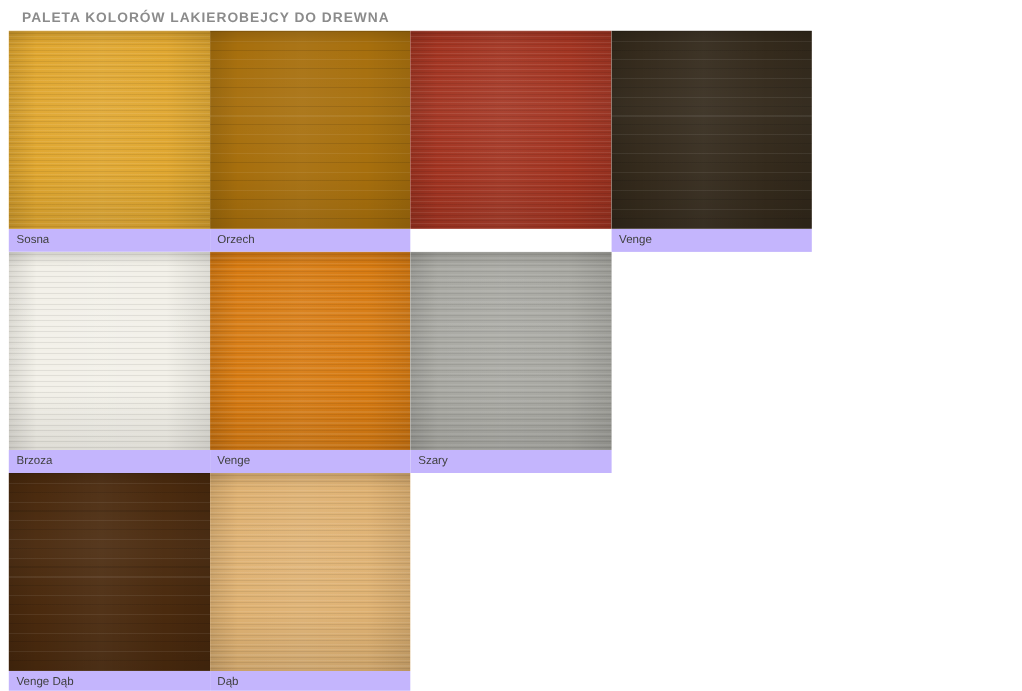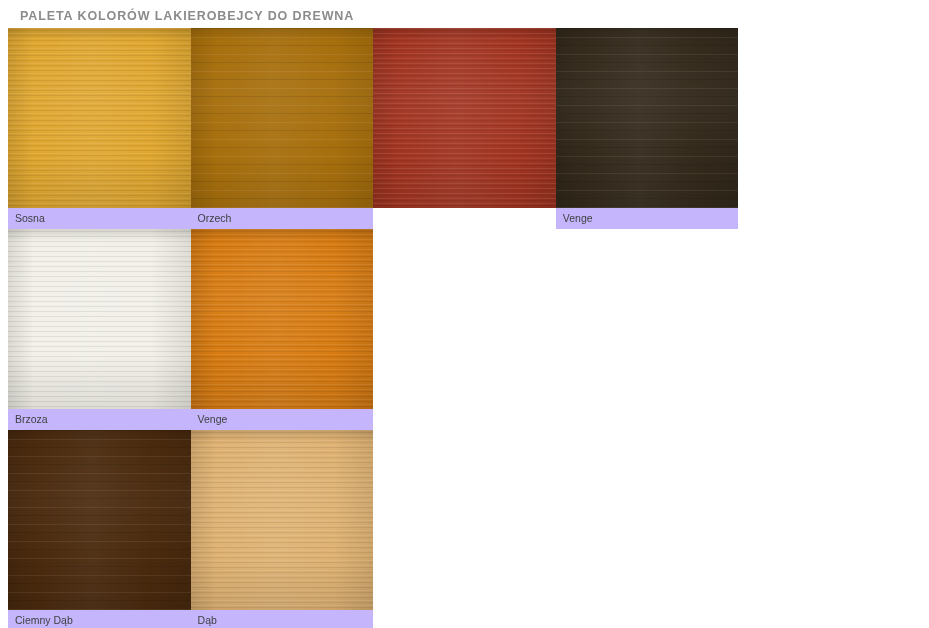--- a/index.html
+++ b/index.html
@@ -214,30 +214,40 @@
         <div class="swatch-cell">
           <div class="swatch-chip" style="background: rgb(215, 123, 18);">
             <div class="grain g4"></div>
             <div class="grain g5"></div>
             <div class="grain g1"></div>
           </div>
           <div class="swatch-label-band">
             <span class="swatch-label">Venge</span>
           </div>
         </div>
+        <div class="swatch-cell">
+          <div class="swatch-chip" style="background: rgb(168, 168, 162);">
+            <div class="grain g4"></div>
+            <div class="grain g5"></div>
+            <div class="grain g1"></div>
+          </div>
+          <div class="swatch-label-band">
+            <span class="swatch-label">Szary</span>
+          </div>
+        </div>
       </div>
       <div class="swatch-row">
         <div class="swatch-cell">
           <div class="swatch-chip" style="background: rgb(74, 42, 14);">
             <div class="grain g4"></div>
             <div class="grain g5"></div>
             <div class="grain g2"></div>
           </div>
           <div class="swatch-label-band">
-            <span class="swatch-label">Ciemny Dąb</span>
+            <span class="swatch-label">Venge Dąb</span>
           </div>
         </div>
         <div class="swatch-cell">
           <div class="swatch-chip" style="background: rgb(223, 178, 115);">
             <div class="grain g4"></div>
             <div class="grain g5"></div>
             <div class="grain g1"></div>
           </div>
           <div class="swatch-label-band">
             <span class="swatch-label">Dąb</span>

